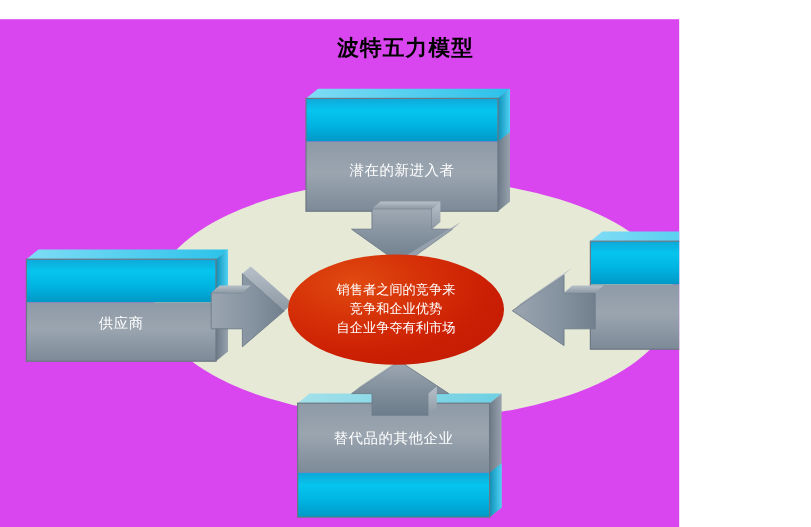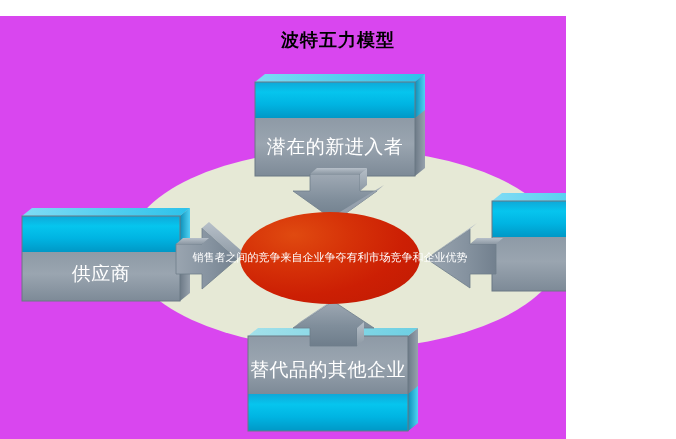--- a/index.html
+++ b/index.html
@@ -63,35 +63,35 @@
     background: radial-gradient(ellipse at 30% 25%,
                 #e04a10 0%, #d63208 32%, #cc1f04 62%, #bf1a03 100%);
   }
   #center-text {
     position: absolute;
     left: 240px;
     top: 196px;
     width: 180px;
     height: 92px;
     display: flex;
-    flex-direction: row;
+    flex-direction: column;
     align-items: center;
     justify-content: center;
     color: #ffffff;
     font-size: 11px;
     line-height: 16px;
     text-align: center;
     white-space: nowrap;
   }
 
   
   .node-label {
     position: absolute;
     color: #ffffff;
-    font-size: 19px;
+    font-size: 12px;
     text-align: center;
     white-space: nowrap;
     letter-spacing: 0.5px;
   }
   #label-top    { left: 255px; top: 118px; width: 160px; }
   #label-left   { left:  22px; top: 245px; width: 158px; text-align: center; }
   #label-right  { left: 492px; top: 238px; width: 160px; }
   #label-bottom { left: 248px; top: 341px; width: 160px; font-family: Liberation Mono, monospace; }
 </style>
 </head>
@@ -212,21 +212,21 @@
     <g>
       <polygon points="310,330 310,312 293,312 333,285 374,312 357,312 357,330" fill="url(#gArrV)" stroke="#6f7d8a" stroke-width="0.8"></polygon>
       <polygon points="293,312 300,306 340,279 333,285" fill="url(#gArrTop)"></polygon>
       <polygon points="357,312 364,306 364,324 357,330" fill="url(#gArrTop)"></polygon>
     </g>
   </svg>
 
   <div id="center-ellipse"></div>
   <div id="center-text">
     <span>销售者之间的竞争来</span>
+    <span>竞争和企业优势</span>
     <span>自企业争夺有利市场</span>
-    <span>竞争和企业优势</span>
   </div>
 
   <div class="node-label" id="label-top">潜在的新进入者</div>
   <div class="node-label" id="label-left">供应商</div>
   <div class="node-label" id="label-bottom">替代品的其他企业</div>
 
 </div>
 
 </body></html>

